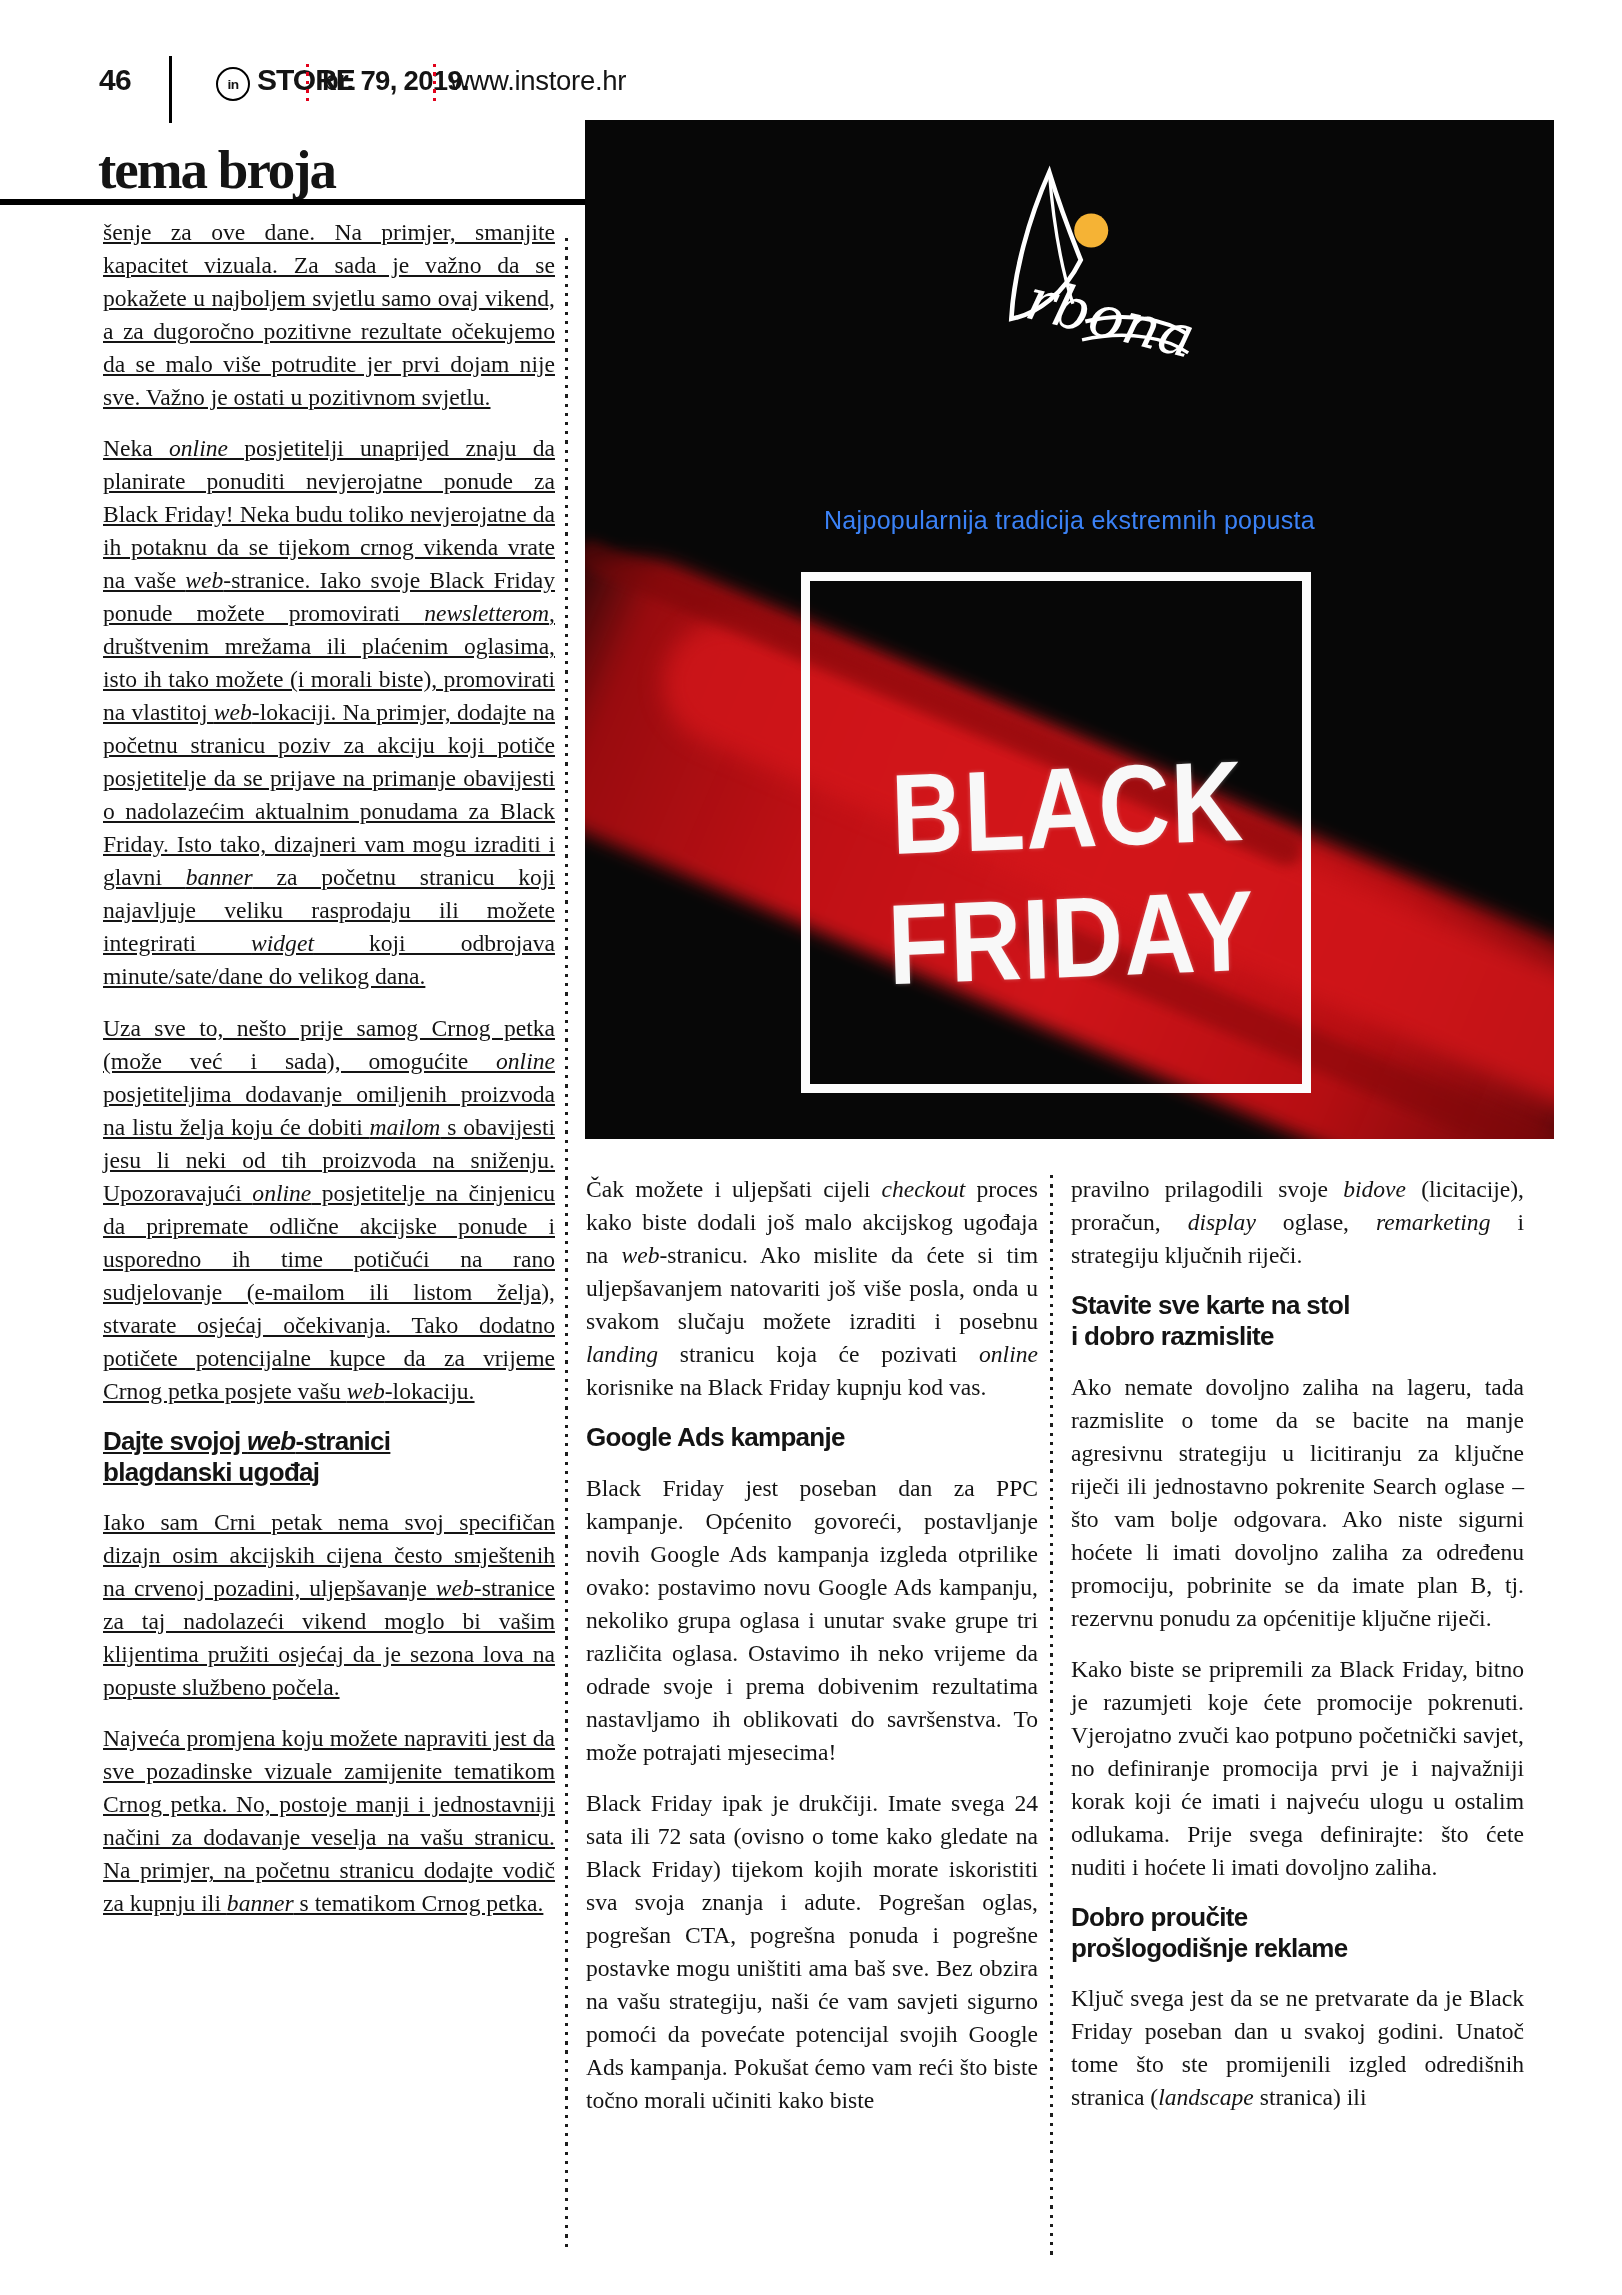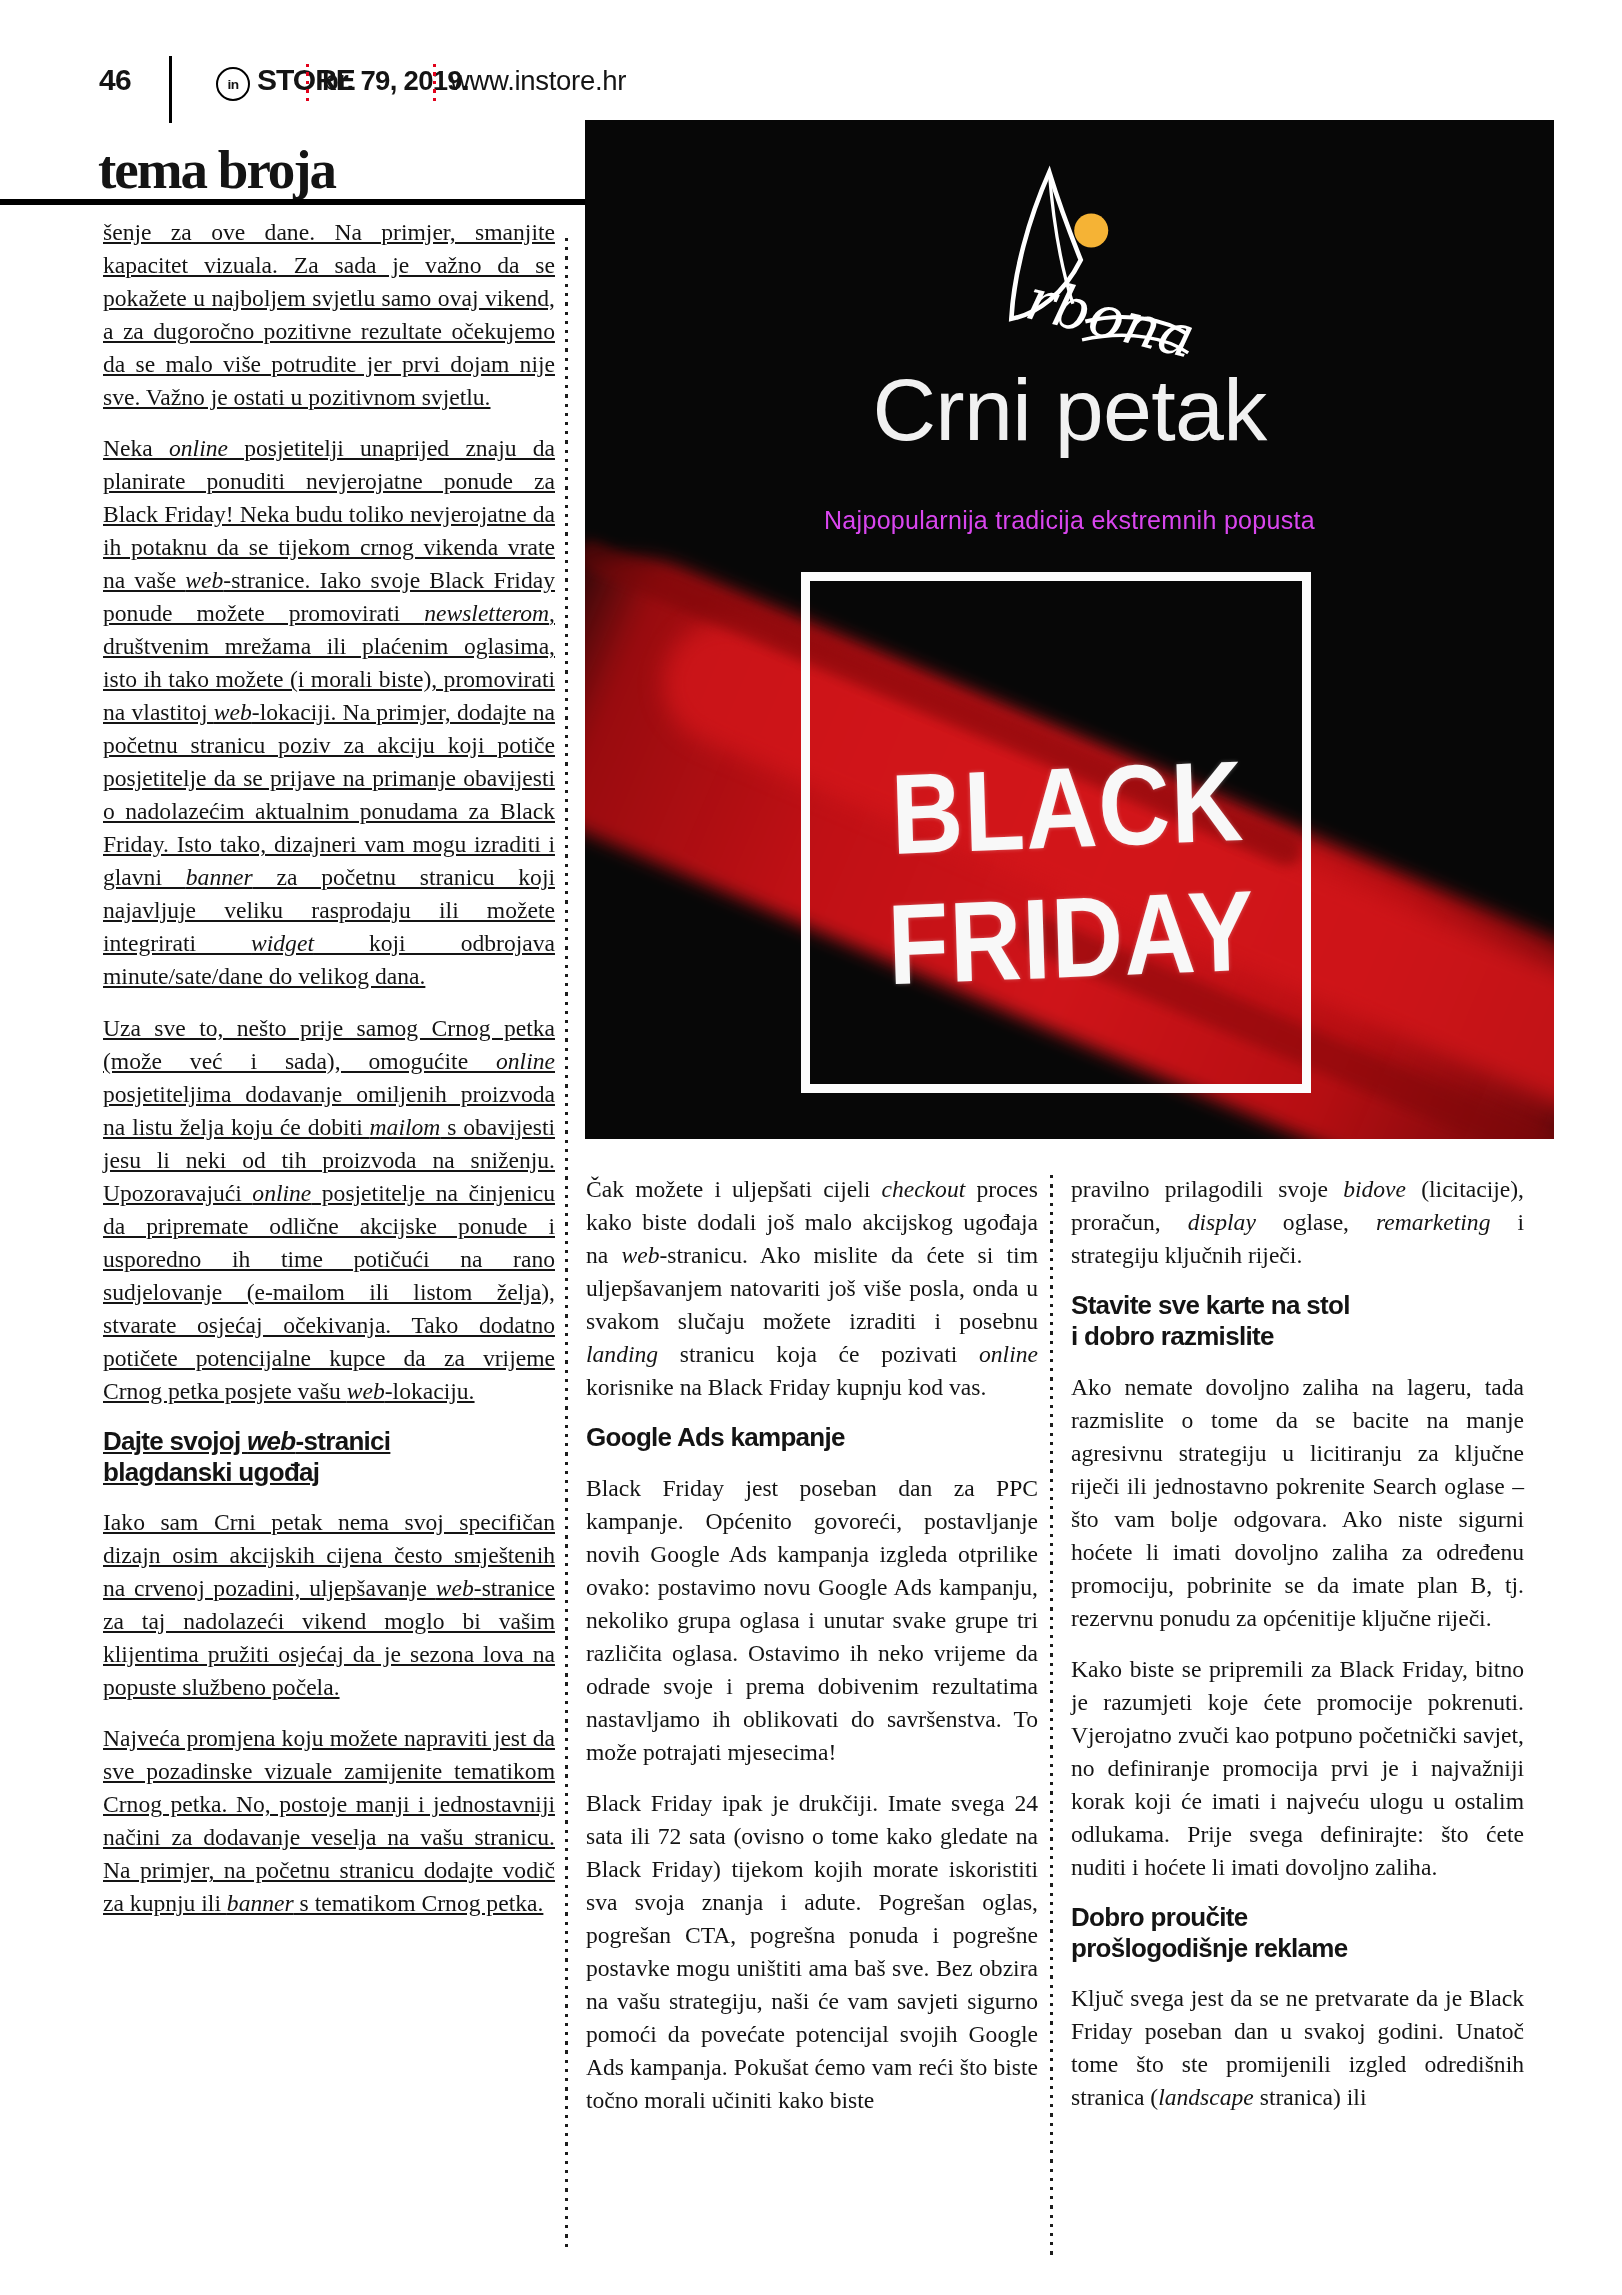--- a/index.html
+++ b/index.html
@@ -46,21 +46,21 @@
   }
 
   
   .poster { position:absolute; left:585px; top:120px; width:969px; height:1019px;
     background:#070707; overflow:hidden; }
   .arbona { position:absolute; left:366px; top:43px; width:249px; height:203px; }
   .poster-title { position:absolute; left:0; top:243px; width:100%; text-align:center;
     font-family:"Liberation Sans", sans-serif; font-weight:400; font-size:88px; line-height:93px;
     color:#f1f1f1; letter-spacing:-0.7px; }
   .poster-subtitle { position:absolute; left:0; top:386px; width:100%; text-align:center;
-    font-family:"Liberation Sans", sans-serif; font-size:25px; color:#d946ef; letter-spacing:0.3px; }
+    font-family:"Liberation Sans", sans-serif; font-size:25px; color:#3b82f6; letter-spacing:0.3px; }
   .brush, .brush-core, .brush-streak { position:absolute; transform:rotate(23deg); }
   .brush {
     left:-137px; top:625px; width:1243px; height:281px; border-radius:141px; filter:blur(9.2px);
     background:linear-gradient(90deg, rgba(178,12,16,0) 1%, rgba(178,12,16,0.85) 10%,
       #c01015 30%, #cf1419 52%, #b60e12 75%, rgba(170,10,14,0.7) 92%, rgba(170,10,14,0) 100%);
   }
   .brush-core { left:39px; top:694px; width:1112px; height:124px; border-radius:62px;
     background:#d4161a; opacity:0.8; filter:blur(11.8px); }
   .brush-streak { background:rgba(120,6,8,0.55); filter:blur(5.9px); border-radius:18.3px; }
   .brush-streak.a { left:-39px; top:568px; width:785px; height:30px; }
@@ -107,21 +107,20 @@
 
     <svg class="arbona" viewBox="0 0 380 310">
       <path d="M150,14 C118,86 96,168 92,238 C132,230 172,200 198,148 C182,108 164,60 150,14 Z" fill="none" stroke="#ffffff" stroke-width="7"></path>
       <path d="M150,14 C156,90 168,160 186,215" fill="none" stroke="#ffffff" stroke-width="5"></path>
       <circle cx="214" cy="103" r="26" fill="#f5b335"></circle>
       <text x="110" y="235" transform="rotate(14 110 235)" font-family="DejaVu Serif, serif" font-style="italic" font-size="88" fill="#ffffff">rbona</text>
       <path d="M205,242 C270,226 330,240 362,262" fill="none" stroke="#ffffff" stroke-width="6"></path>
       <path d="M200,270 C272,254 332,268 362,290" fill="none" stroke="#ffffff" stroke-width="5"></path>
     </svg>
 
-    <div class="poster-title">Crni petak</div>
     <div class="poster-subtitle">Najpopularnija tradicija ekstremnih popusta</div>
   </div>
 
   <div class="col c1">
       <p>šenje za ove dane. Na primjer, smanjite kapacitet vizuala. Za sada je važno da se pokažete u najboljem svjetlu samo ovaj vikend, a za  dugoročno pozitivne rezultate očekujemo da se malo više potrudite jer prvi dojam nije sve. Važno je ostati u pozitivnom svjetlu.</p>
       <p>Neka <i>online</i> posjetitelji unaprijed znaju da planirate ponuditi nevjerojatne ponude za Black Friday! Neka budu toliko nevjerojatne da ih potaknu da se tijekom crnog vikenda vrate na vaše <i>web</i>-stranice. Iako svoje Black Friday ponude možete promovirati <i>newsletterom</i>, društvenim mrežama ili plaćenim oglasima, isto ih tako možete (i morali biste), promovirati na vlastitoj <i>web</i>-lokaciji. Na primjer, dodajte na početnu stranicu poziv za akciju koji potiče posjetitelje da se prijave na primanje obavijesti o nadolazećim aktualnim ponudama za Black Friday. Isto tako, dizajneri vam mogu izraditi i glavni <i>banner</i> za početnu stranicu koji najavljuje veliku rasprodaju ili možete integrirati <i>widget</i> koji odbrojava minute/sate/dane do velikog dana.</p>
       <p>Uza sve to, nešto prije samog Crnog petka (može već i sada), omogućite <i>online</i> posjetiteljima dodavanje omiljenih proizvoda na listu želja koju će dobiti <i>mailom</i> s obavijesti jesu li neki od tih proizvoda na sniženju. Upozoravajući <i>online</i> posjetitelje na činjenicu da pripremate odlične akcijske ponude i usporedno ih time potičući na rano sudjelovanje (e-mailom ili listom želja), stvarate osjećaj očekivanja. Tako dodatno potičete potencijalne kupce da za vrijeme Crnog petka posjete vašu <i>web</i>-lokaciju.</p>
       <h3>Dajte svojoj <i>web</i>-stranici<br>blagdanski ugođaj</h3>
       <p>Iako sam Crni petak nema svoj specifičan dizajn osim akcijskih cijena često smještenih na crvenoj pozadini, uljepšavanje <i>web</i>-stranice za taj nadolazeći vikend moglo bi vašim klijentima pružiti osjećaj da je sezona lova na popuste službeno počela.</p>
       <p>Najveća promjena koju možete napraviti jest da sve pozadinske vizuale zamijenite tematikom Crnog petka. No, postoje manji i jednostavniji načini za dodavanje veselja na vašu stranicu. Na primjer, na početnu stranicu dodajte vodič za kupnju ili <i>banner</i> s tematikom Crnog petka.</p>

